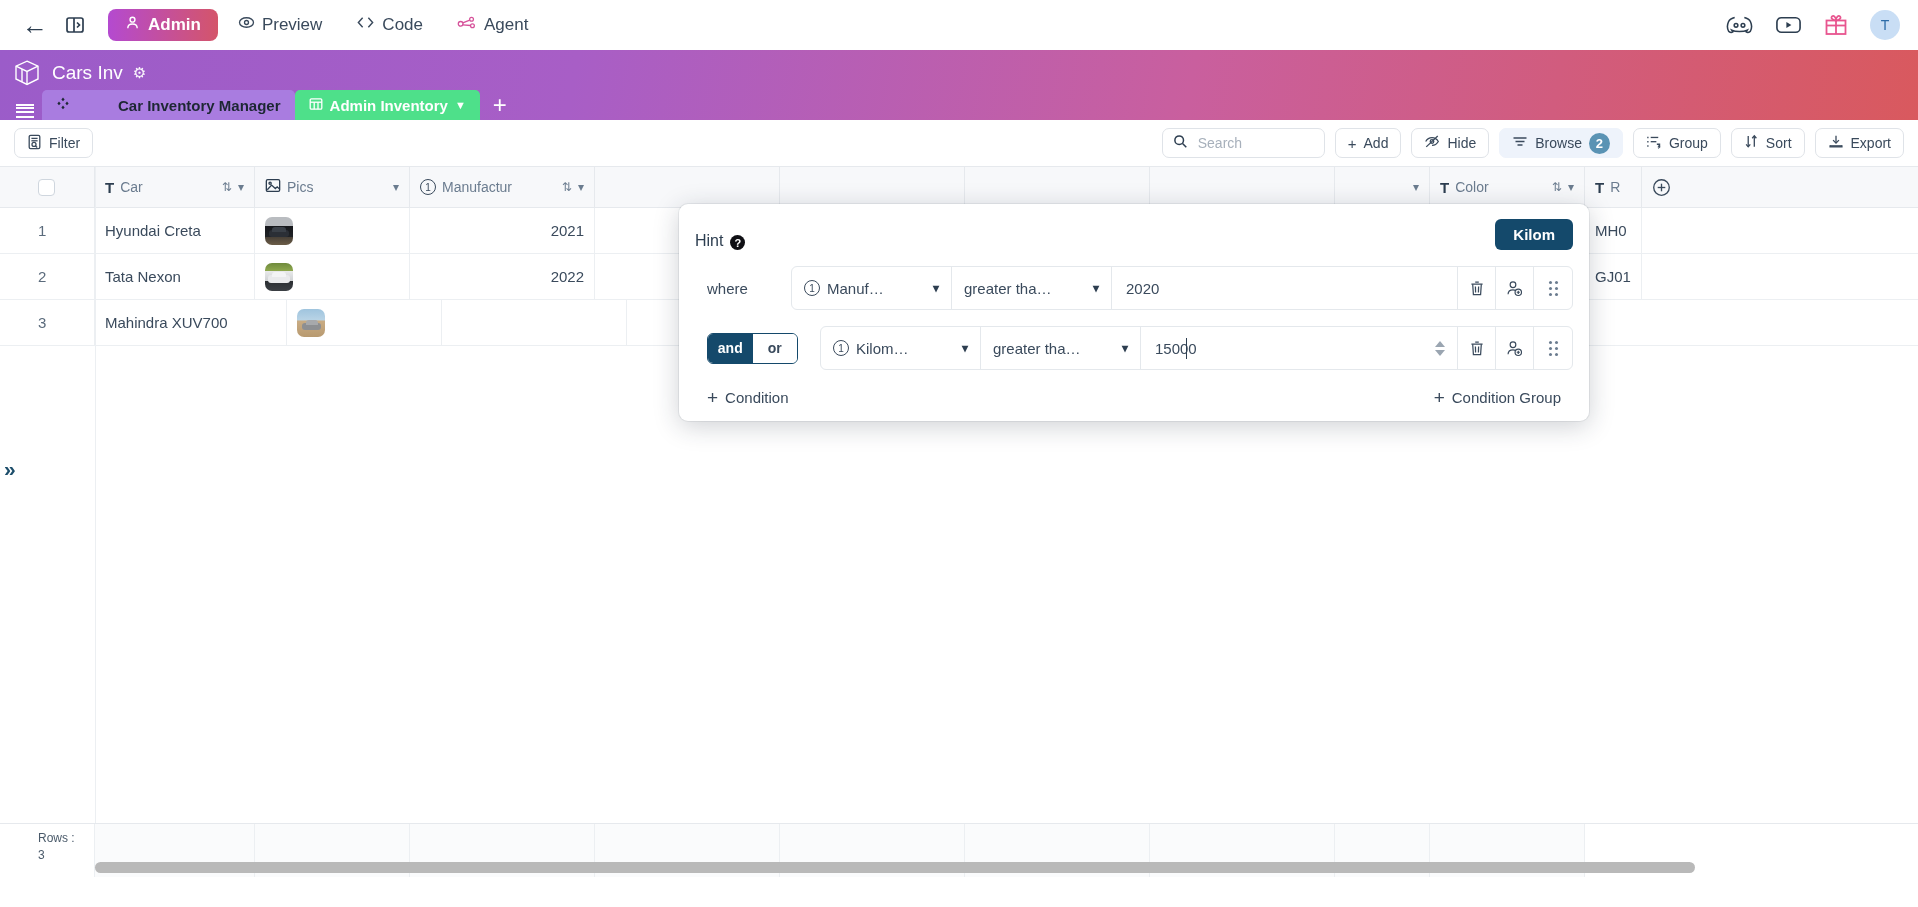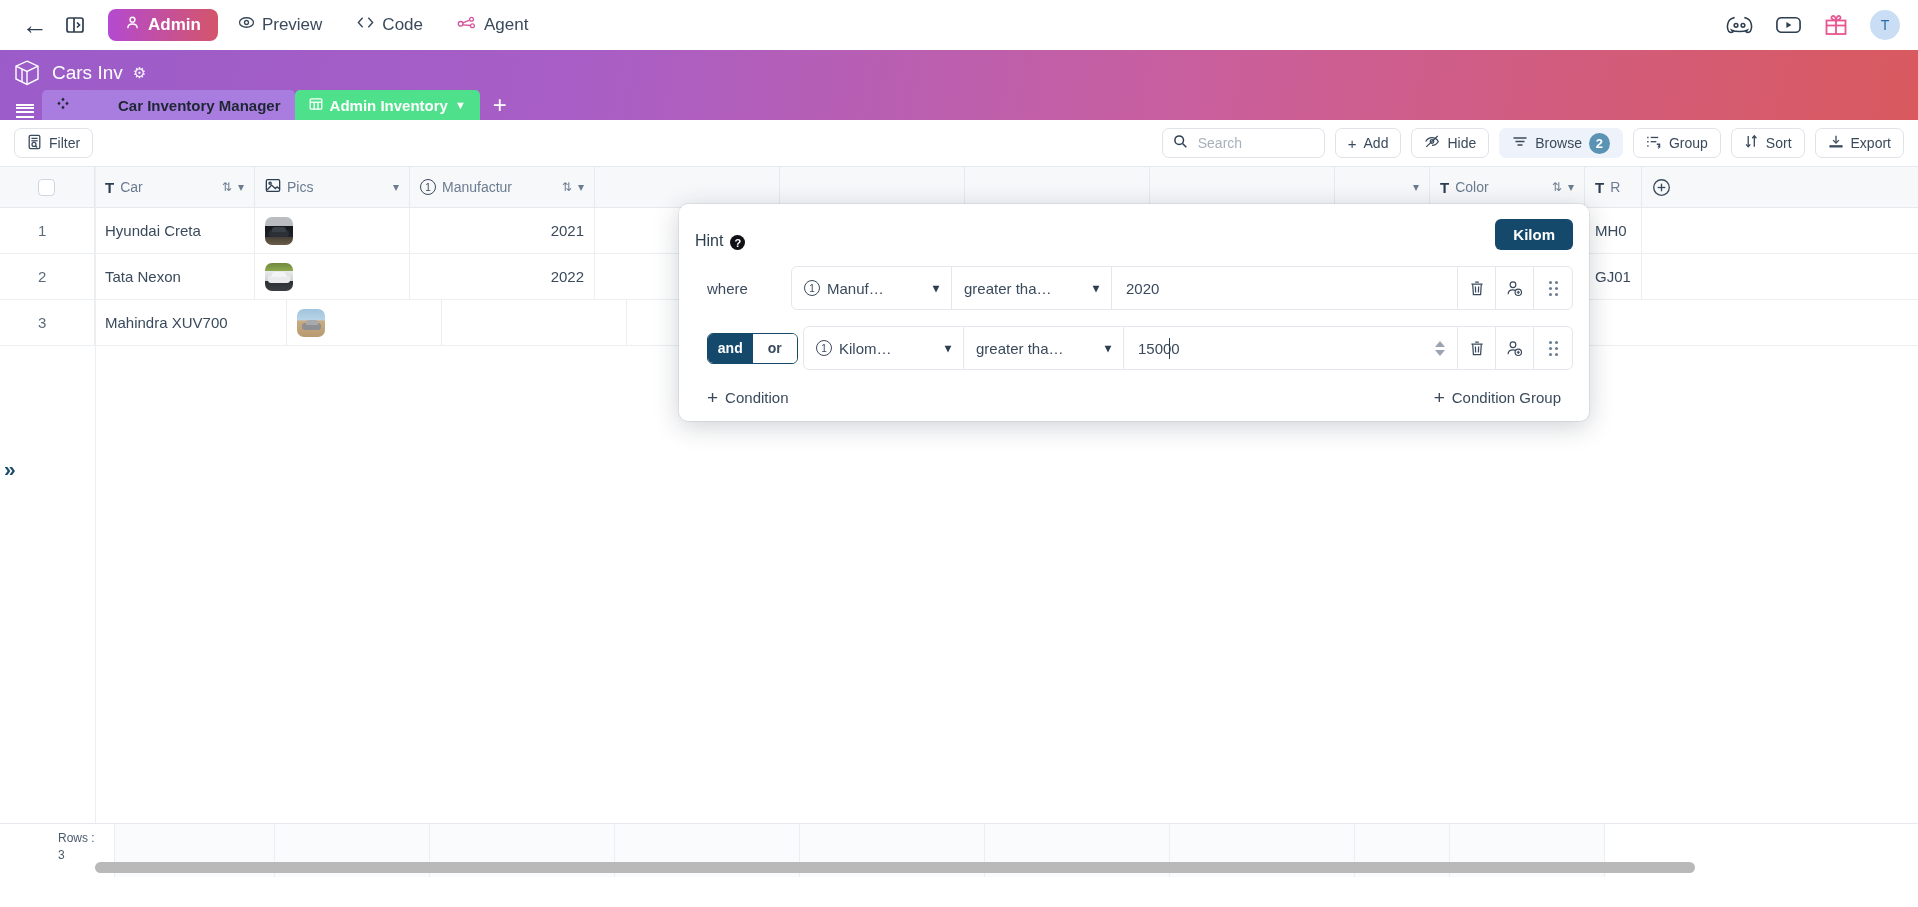--- a/index.html
+++ b/index.html
@@ -161,21 +161,20 @@
   .vrule { position:absolute; left:95px; top:0; bottom:0; width:1px; background:#eceff2; }
 
   
   .grid-foot {
     position:absolute; left:0; right:0; bottom:0; height:54px;
     border-top:1px solid #e6e9ed; background:#fff; display:flex;
   }
   .foot-rows {
     width:95px; padding:6px 0 0 38px; font-size:12px; color:#4a5a6a; line-height:1.45;
     border-right:1px solid #eceff2;
-    margin-left:20px;
   }
   .foot-cell { border-right:1px solid #eceff2; background:#fafbfc; }
   .scrollbar-track {
     position:absolute; left:95px; right:10px; bottom:4px; height:11px;
     background:transparent;
   }
   .scrollbar-thumb {
     height:11px; width:1600px; border-radius:6px; background:#b9b9b9; cursor:pointer;
   }
 
@@ -197,21 +196,21 @@
     margin-left:auto; background:#14496b; color:#fff; border:none;
     height:31px; padding:0 18px; border-radius:6px; font-size:15px; font-weight:600;
     cursor:pointer; font-family:"Liberation Sans", sans-serif;
   }
   .cond-row { display:flex; align-items:center; margin-top:16px; }
   .prefix-where {
     width:96px; font-size:15px; color:#3a4a5c; padding-left:12px;
   }
   .andor {
     width:91px; height:31px; display:flex; border:1px solid #14496b;
-    border-radius:6px; overflow:hidden; margin-right:5px; margin-left:12px;
+    border-radius:6px; overflow:hidden; margin-right:22px; margin-left:12px;
   }
   .andor div {
     flex:1; display:flex; align-items:center; justify-content:center;
     font-size:14px; font-weight:600; cursor:pointer;
   }
   .andor .on { background:#14496b; color:#fff; }
   .andor .off { background:#fff; color:#3a4a5c; }
   .cond-box {
     display:flex; align-items:stretch; height:44px; flex:1;
     border:1px solid #e4e8ec; border-radius:6px; overflow:hidden; background:#fff;

